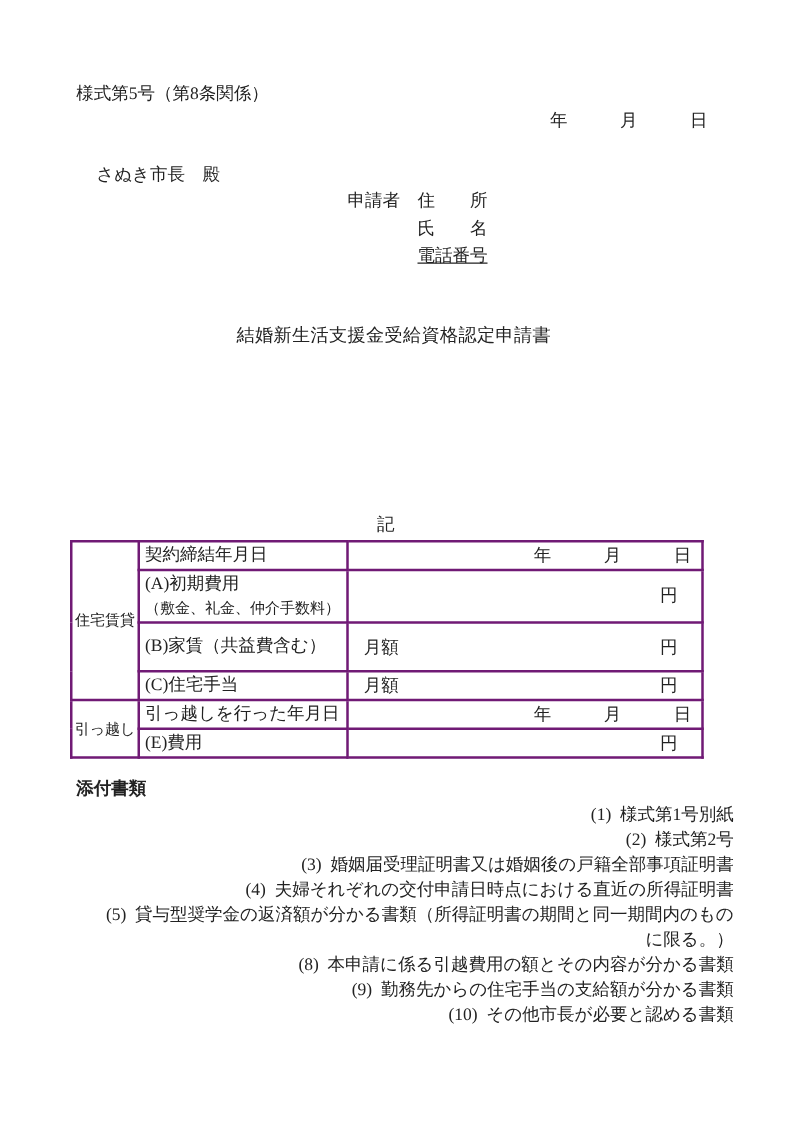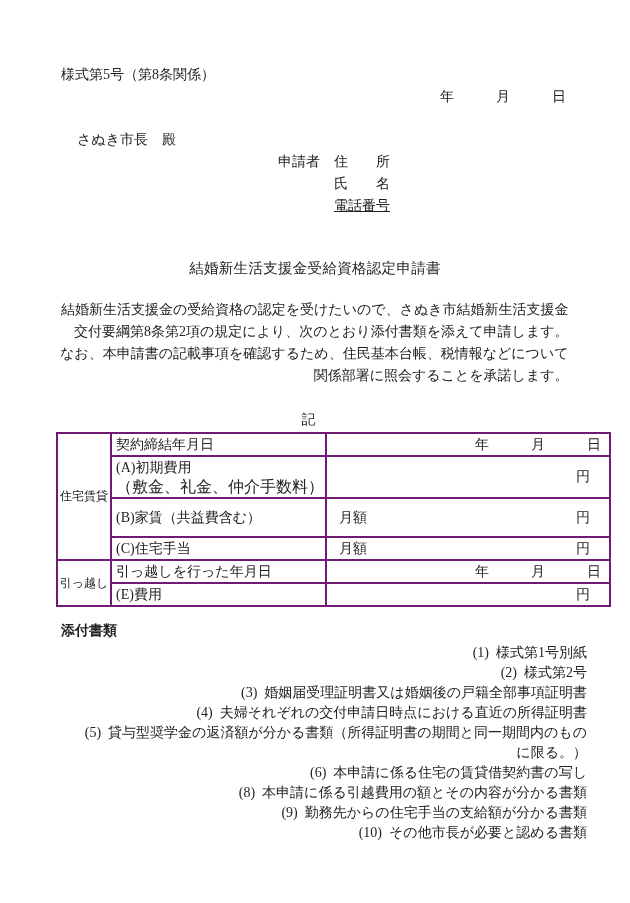--- a/index.html
+++ b/index.html
@@ -20,21 +20,21 @@
   .applicant .l2{padding-left:56px;}
   .applicant .l3{padding-left:49px;text-decoration:underline;}
   .doc-title{left:0;top:259px;width:630px;text-align:center;
              font-size:14.5px;letter-spacing:.3px;font-weight:normal;margin:0;}
   .body-par{left:46px;top:299px;line-height:22px;}
   .ki{left:56px;top:411px;width:505px;text-align:center;}
   .apx{position:absolute;left:56px;top:432px;border-collapse:collapse;table-layout:fixed;}
   .apx td{border:2px solid #701a75;vertical-align:middle;overflow:hidden;white-space:nowrap;}
   .apx .g{text-align:center;font-size:12px;letter-spacing:0;padding:0;margin-left:12px;}
   .apx .it{padding-left:4px;font-size:14px;line-height:19px;}
-  .apx .it .sub{font-size:16px;}
+  .apx .it .sub{font-size:12px;}
   .r1{height:23px;}.r2{height:42px;}.r3{height:39px;}
   .r4{height:20px;}.r5{height:22px;}.r6{height:23px;}
   .vdate{text-align:right;padding-right:8px;}
   .vwrap{display:flex;justify-content:space-between;align-items:center;
          padding-left:11px;padding-right:8px;}
   .yen{margin-right:10px;}
   .attach-heading{left:61px;top:622px;
       font-family:"Liberation Sans","DejaVu Sans",sans-serif;
       font-weight:700;font-size:14px;}
   .attach-list{left:77px;top:643px;width:510px;line-height:20px;
@@ -54,26 +54,20 @@
   <div class="abs addressee">さぬき市長　殿</div>
 
   <div class="abs applicant">
     <div class="l1">申請者　住　　所</div>
     <div class="l2">氏　　名</div>
     <div class="l3">電話番号</div>
   </div>
 
   <h1 class="abs doc-title">結婚新生活支援金受給資格認定申請書</h1>
 
-  <div class="abs body-par">
-    <div>　結婚新生活支援金の受給資格の認定を受けたいので、さぬき市結婚新生活支援金</div>
-    <div>交付要綱第8条第2項の規定により、次のとおり添付書類を添えて申請します。</div>
-    <div>　なお、本申請書の記載事項を確認するため、住民基本台帳、税情報などについて</div>
-    <div>関係部署に照会することを承諾します。</div>
-  </div>
 
   <div class="abs ki">記</div>
 
   <table class="apx">
     <colgroup>
       <col style="width:54px">
       <col style="width:167px">
       <col style="width:284px">
     </colgroup>
     <tbody>
@@ -130,19 +124,18 @@
     </table>
 
   <div class="abs attach-heading">添付書類</div>
 
   <ol class="abs attach-list">
     <li><span class="marker">(1)</span><span>様式第1号別紙</span></li>
     <li><span class="marker">(2)</span><span>様式第2号</span></li>
     <li><span class="marker">(3)</span><span>婚姻届受理証明書又は婚姻後の戸籍全部事項証明書</span></li>
     <li><span class="marker">(4)</span><span>夫婦それぞれの交付申請日時点における直近の所得証明書</span></li>
     <li><span class="marker">(5)</span><span>貸与型奨学金の返済額が分かる書類（所得証明書の期間と同一期間内のものに限る。）</span></li>
-    <li><span class="marker">(6)</span><span>本申請に係る住宅の賃貸借契約書の写し</span></li>
     <li><span class="marker">(8)</span><span>本申請に係る引越費用の額とその内容が分かる書類</span></li>
     <li><span class="marker">(9)</span><span>勤務先からの住宅手当の支給額が分かる書類</span></li>
     <li><span class="marker">(10)</span><span>その他市長が必要と認める書類</span></li>
   </ol>
 
 </div>
 
 </body></html>

